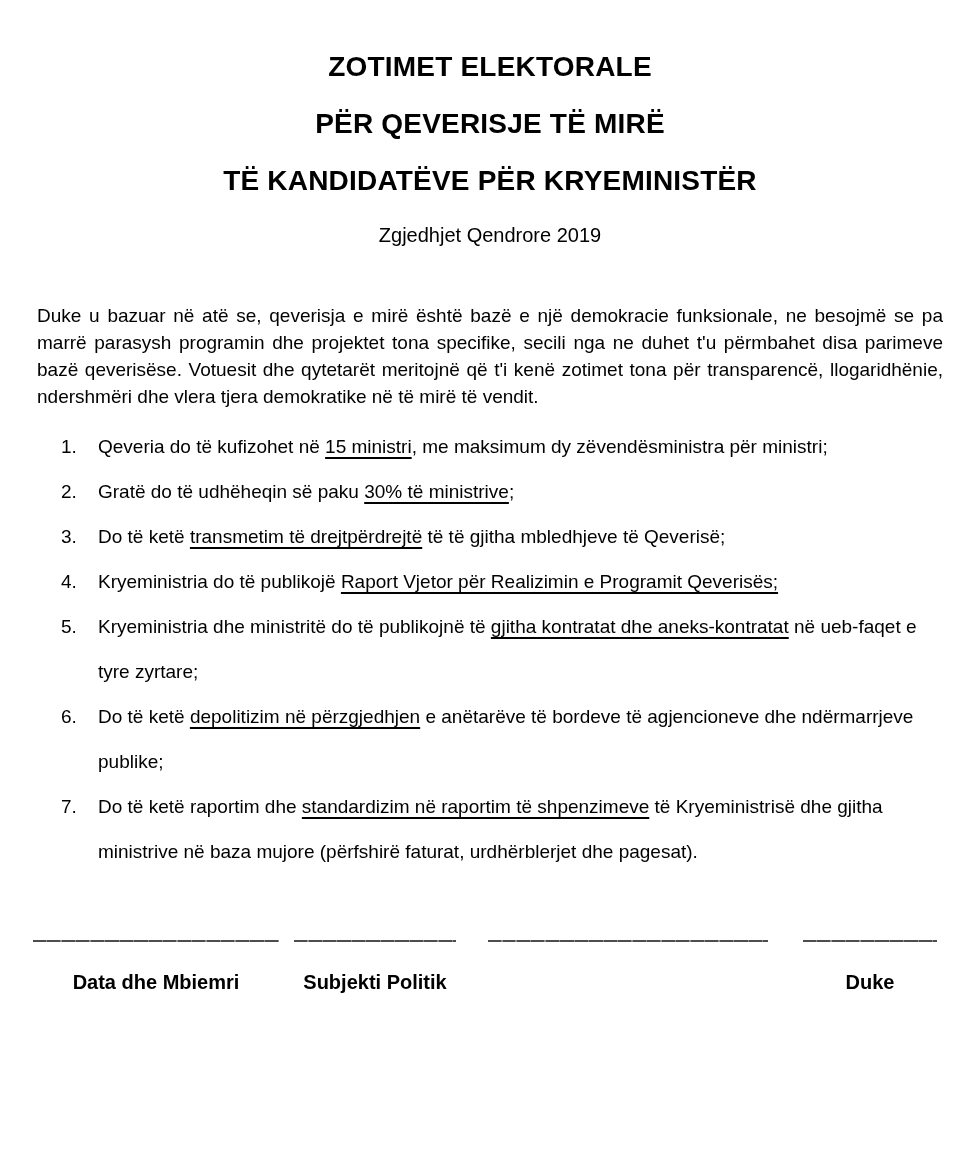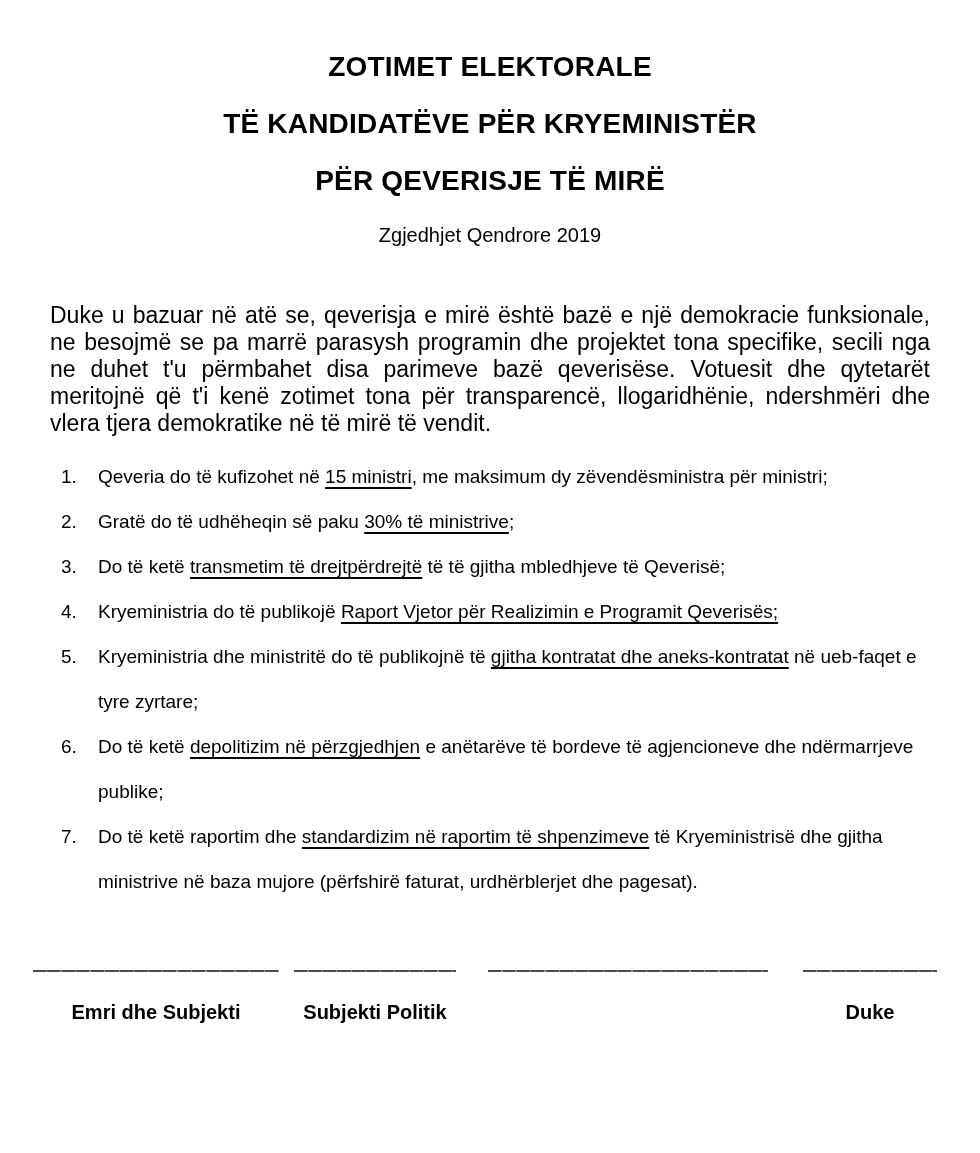--- a/index.html
+++ b/index.html
@@ -18,22 +18,22 @@
   
   .doc-header { text-align: center; }
   .title-line {
     font-size: 28px; font-weight: bold; line-height: 30px;
     margin: 0 0 27px 0; letter-spacing: 0.2px;
   }
   .subtitle { font-size: 20px; font-weight: normal; line-height: 24px; margin: 7px 0 12px 0; }
 
   
   .para {
-    font-size: 23px; line-height: 27px;
-    text-align: justify; margin: 17px;
+    font-size: 19px; line-height: 27px;
+    text-align: justify; margin: 4px;
   }
   .para-1 { margin-top: 55px; }
   .para-2 { margin-top: 16px; }
   .b { font-weight: bold; }
 
   
   .pledge-list { margin-top: 14px; }
   .pledge-item {
     position: relative;
     font-size: 19px; line-height: 45px;
@@ -62,22 +62,22 @@
   .f3 { left: 455px; width: 280px; }
   .f4 { left: 770px; width: 134px; }
 </style>
 </head>
 <body>
 
 <div class="page">
 
   <div class="doc-header">
     <h1 class="title-line">ZOTIMET ELEKTORALE</h1>
+    <h1 class="title-line">PËR QEVERISJE TË MIRË</h1>
     <h1 class="title-line">TË KANDIDATËVE PËR KRYEMINISTËR</h1>
-    <h1 class="title-line">PËR QEVERISJE TË MIRË</h1>
     <p class="subtitle">Zgjedhjet Qendrore 2019</p>
   </div>
 
   <p class="para para-1">Duke u bazuar në atë se, qeverisja e mirë është bazë e një demokracie funksionale, ne besojmë se pa marrë parasysh programin dhe projektet tona specifike, secili nga ne duhet t'u përmbahet disa parimeve bazë qeverisëse. Votuesit dhe qytetarët meritojnë që t'i kenë zotimet tona për transparencë, llogaridhënie, ndershmëri dhe vlera tjera demokratike në të mirë të vendit.</p>
 
 
   <div class="pledge-list">
 
     <div class="pledge-item"><span class="pledge-num">1.</span><span>Qeveria do të kufizohet në </span><span class="u">15 ministri</span><span>, me maksimum dy zëvendësministra për ministri;</span></div>
 
@@ -94,18 +94,18 @@
     <div class="pledge-item"><span class="pledge-num">7.</span><span>Do të ketë raportim dhe </span><span class="u">standardizim në raportim të shpenzimeve</span><span> të Kryeministrisë dhe gjitha ministrive në baza mujore (përfshirë faturat, urdhërblerjet dhe pagesat).</span></div>
 
   </div>
 
   <div class="sig-section">
     <div class="sig-line f1"></div>
     <div class="sig-line f2"></div>
     <div class="sig-line f3"></div>
     <div class="sig-line f4"></div>
 
-    <div class="sig-label f1">Emri dhe Subjekti</div>
+    <div class="sig-label f1">Data dhe Mbiemri</div>
     <div class="sig-label f2">Subjekti Politik</div>
     <div class="sig-label f4">Duke</div>
   </div>
 
 </div>
 
 </body></html>

